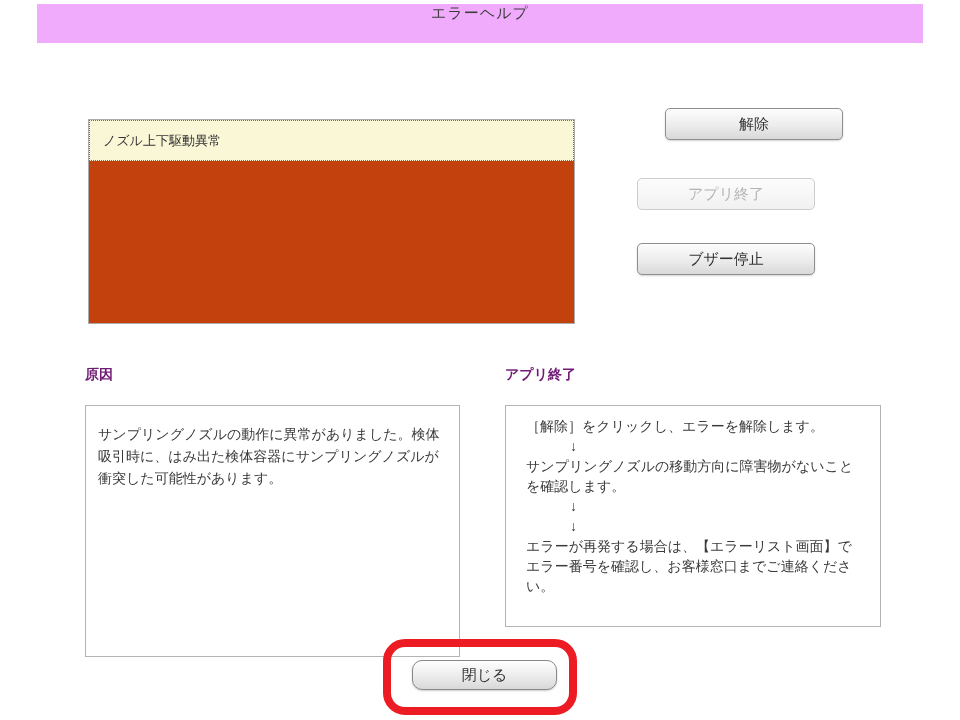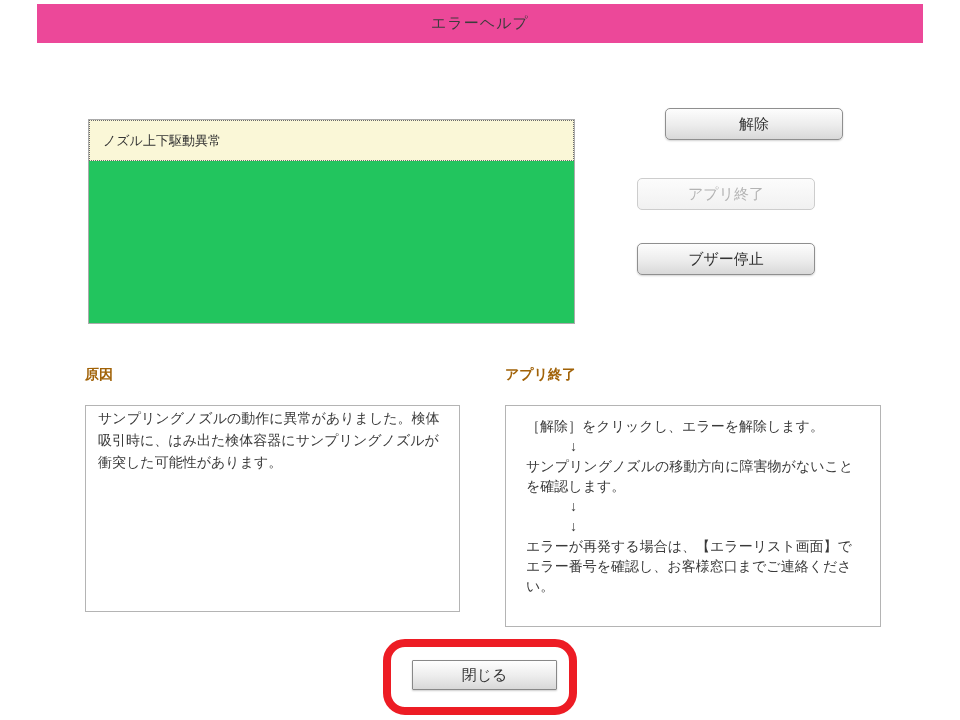--- a/index.html
+++ b/index.html
@@ -8,31 +8,31 @@
     position: relative;
     font-family: "Liberation Sans", "DejaVu Sans", sans-serif;
     color: #3a3a3a;
   }
 
   
   .header-bar {
     position: absolute;
     left: 37px; top: 4px;
     width: 886px; height: 39px;
-    background: #ec4899;
-    display: flex; align-items: center; justify-content: center;
+    background: #f0abfc;
+    display: flex; align-items: flex-start; justify-content: center;
   }
   .header-title { font-size: 15px; color: #3c3c3c; letter-spacing: 1px; }
 
   
   .error-list {
     position: absolute;
     left: 88px; top: 119px;
     width: 487px; height: 205px;
-    background: #22c55e;
+    background: #c2410c;
     border: 1px solid #ababab;
   }
   .list-item {
     height: 41px;
     display: flex; align-items: center;
     padding-left: 14px;
     font-size: 13px;
     color: #333333;
   }
   .list-item.selected {
@@ -67,38 +67,38 @@
     cursor: default;
     text-align: center;
   }
 
   
   .section-heading {
     position: absolute;
     top: 366px;
     font-size: 14px;
     font-weight: bold;
-    color: #a16207;
+    color: #701a75;
   }
   .heading-cause  { left: 85px; }
   .heading-remedy { left: 505px; }
 
   
   .text-box {
     position: absolute;
     top: 405px;
     background: #ffffff;
     border: 1px solid #b4b4b4;
     font-size: 14px;
     color: #3a3a3a;
   }
   .cause-box {
     left: 85px;
-    width: 375px; height: 207px;
-    padding: 1px 12px;
+    width: 375px; height: 252px;
+    padding: 17px 12px;
     line-height: 22px;
   }
   .remedy-box {
     left: 505px;
     width: 376px; height: 222px;
     padding: 10px 20px;
     line-height: 20px;
   }
   .remedy-line.arrow-line { padding-left: 44px; }
 
@@ -110,21 +110,21 @@
     border: 8px solid #ed1c24;
     border-radius: 22px;
     pointer-events: none;
   }
   .btn-close {
     position: absolute;
     left: 412px; top: 660px;
     width: 145px; height: 30px;
     background: linear-gradient(#fefefe, #ececec 55%, #d8d8d8);
     border: 1px solid #888888;
-    border-radius: 1px;
+    border-radius: 10px;
     box-shadow: 0 1px 2px rgba(0,0,0,0.2);
     font-family: inherit;
     font-size: 15px;
     color: #333333;
     text-align: center;
     cursor: pointer;
   }
 </style>
 </head>
 <body>

